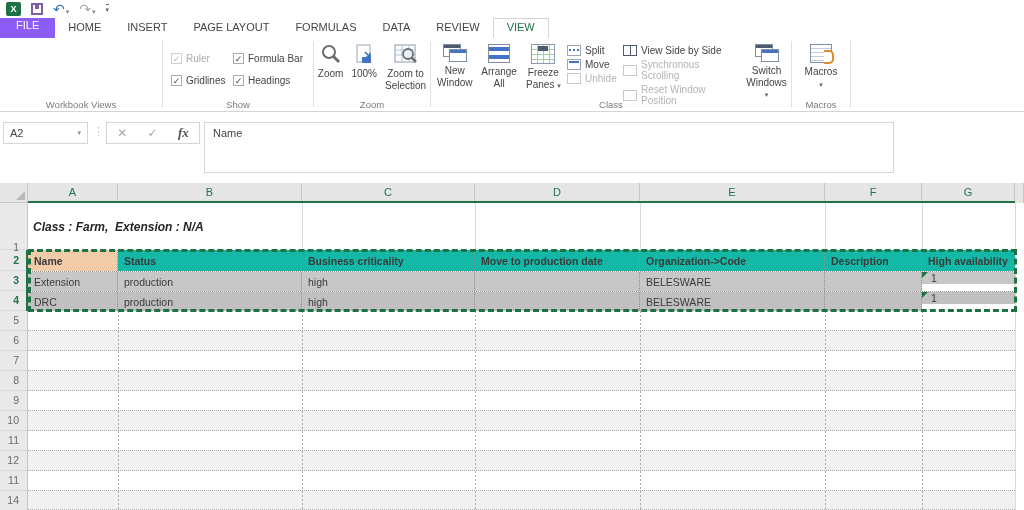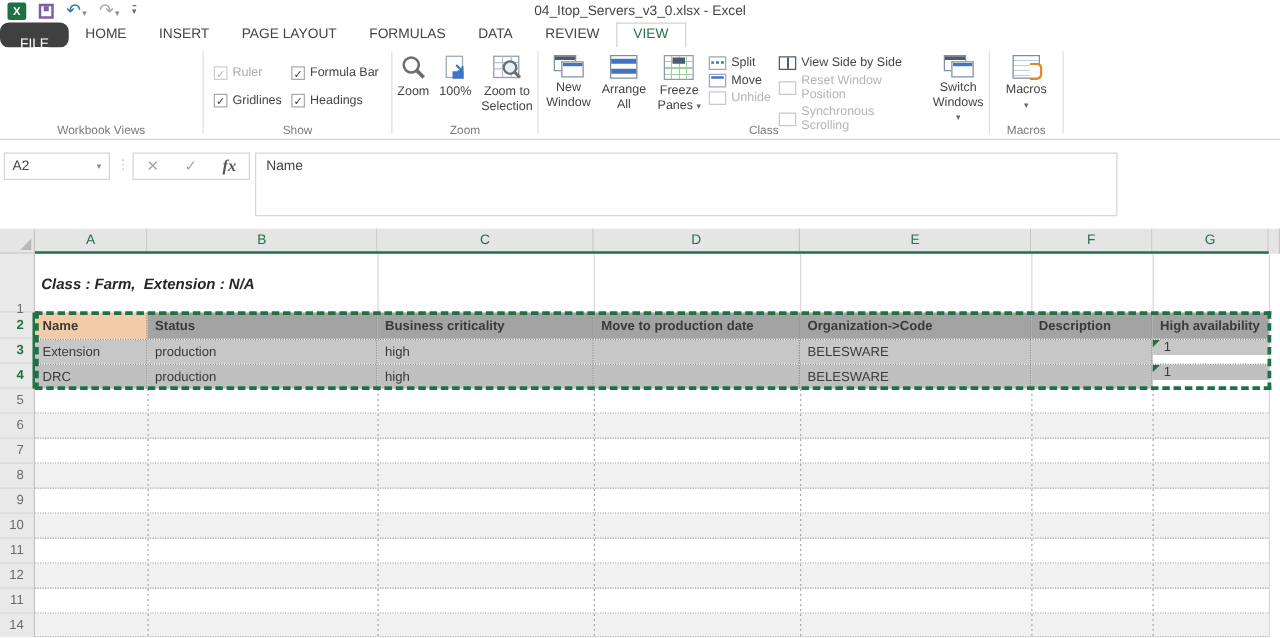--- a/index.html
+++ b/index.html
@@ -16,21 +16,21 @@
   .saveicon::before { content:""; position:absolute; top:0; left:2px; width:4px; height:4px; background:#7B5FA5; }
   .glyph-undo { color:#2E75B6; font-size:14px; line-height:14px; font-family:"DejaVu Sans",sans-serif; }
   .glyph-redo { color:#A9A9A9; font-size:14px; line-height:14px; font-family:"DejaVu Sans",sans-serif; }
   .mini-arrow { color:#8A8A8A; font-size:7px; margin-left:1px; }
   .qat-custom { border-top:1px solid #666; color:#666; font-size:7px; line-height:8px; padding-top:1px; }
   .doc-title { position:absolute; top:3px; left:0; width:100%; text-align:center; font-size:11px; color:#444; }
 
   
   .tabrow { position:absolute; top:18px; left:0; width:1024px; height:20px; display:flex; font-size:11px; }
   .tab { padding:3px 13px 0 13px; color:#444; cursor:default; }
-  .tab-file { background:#404040; color:#fff; padding:11px 16px 0 16px;border-radius:7px; }
+  .tab-file { background:#8b5cf6; color:#fff; padding:1px 16px 0 16px; }
   .tab-active { background:#fff; color:#217346; border:1px solid #D4D4D4; border-bottom:none; padding-top:2px; }
 
   
   .ribbon { position:absolute; top:38px; left:0; width:1024px; height:74px; background:#fff;
             border-bottom:1px solid #D4D4D4; display:flex; }
   .grp { position:relative; height:73px; padding-top:3px; }
   .grp-label { position:absolute; bottom:1px; left:0; width:100%; text-align:center; font-size:9.5px; color:#7A7A7A; }
   .vsep { width:1px; height:66px; background:#E0E0E0; margin-top:3px; }
   .bigbtns { display:flex; justify-content:center; gap:4px; padding:0 2px; }
   .bigbtn { display:flex; flex-direction:column; align-items:center; gap:3px; font-size:10px; line-height:1.15;
@@ -109,21 +109,21 @@
           color:#6B6B6B; border-bottom:1px solid #D8D8D8; }
   .rnum.sel { color:#217346; font-weight:bold; }
   .gutter-selbar { position:absolute; left:26px; top:67px; width:2px; height:61px; background:#217346; z-index:4; }
 
   .cellrow { position:absolute; left:28px; width:987px; z-index:2; }
   .cell { position:absolute; top:0; bottom:0; font-size:10.5px; color:#3A3A3A; padding:0 0 0 6px;
           display:flex; align-items:center; overflow:hidden; white-space:nowrap; }
   .cell.bd { border-right:1px dotted #8F8F8F; }
   .cA{left:0;width:90px}.cB{left:90px;width:184px}.cC{left:274px;width:173px}.cD{left:447px;width:165px}
   .cE{left:612px;width:185px}.cF{left:797px;width:97px}.cG{left:894px;width:93px}
-  .hdr .cell { font-weight:bold; background:#a3a3a3; }
+  .hdr .cell { font-weight:bold; background:#14b8a6; }
   .hdr .cell.first { background:#F2CBA8; }
   .r3 .cell { background:#C7C7C7; }
   .r4 .cell { background:#C0C0C0; }
   .a1text { position:absolute; left:33px; top:20px; height:47px; display:flex; align-items:center;
             font-size:12px; font-weight:bold; font-style:italic; color:#262626; white-space:pre; z-index:2; }
   .band { position:absolute; left:28px; width:987px; height:20px; border-bottom:1px dotted #A8A8A8; z-index:1; }
   .band.alt { background:#F1F1F1; }
   .vline { position:absolute; width:1px; background:#D9D9D9; z-index:1; }
   .vdash { position:absolute; width:1px; top:128px; height:199px; z-index:1;
            background:repeating-linear-gradient(to bottom,#ABABAB 0 2px,transparent 2px 4px); }
@@ -139,21 +139,20 @@
 <div class="app">
 
   <div class="titlebar">
     <div class="qat">
       <span class="xlicon">X</span>
       <span class="saveicon"></span>
       <span><span class="glyph-undo">↶</span><span class="mini-arrow">▾</span></span>
       <span><span class="glyph-redo">↷</span><span class="mini-arrow">▾</span></span>
       <span class="qat-custom">▾</span>
     </div>
-    <div class="doc-title">04_Itop_Servers_v3_0.xlsx - Excel</div>
   </div>
 
   <div class="tabrow">
     <div class="tab tab-file">FILE</div>
     <div class="tab">HOME</div>
     <div class="tab">INSERT</div>
     <div class="tab">PAGE LAYOUT</div>
     <div class="tab">FORMULAS</div>
     <div class="tab">DATA</div>
     <div class="tab">REVIEW</div>
@@ -248,25 +247,25 @@
               <span>Unhide</span>
             </div>
         </div>
         <div class="smallstack" style="width:126px">
           <div class="smallitem">
               <span class="ic-sbs"></span>
               <span>View Side by Side</span>
             </div>
           <div class="smallitem dis">
               <span class="ic-s g"></span>
-              <span>Reset Window Position</span>
+              <span>Synchronous Scrolling</span>
             </div>
           <div class="smallitem dis">
               <span class="ic-s g"></span>
-              <span>Synchronous Scrolling</span>
+              <span>Reset Window Position</span>
             </div>
         </div>
         <div class="bigbtn" style="width:48px">
             <span class="ic-win2"></span>
             <span><span>Switch Windows</span> <span class="ddm">▾</span></span>
           </div>
       </div>
       <div class="grp-label">Class</div>
     </div>
     <div class="vsep"></div>

